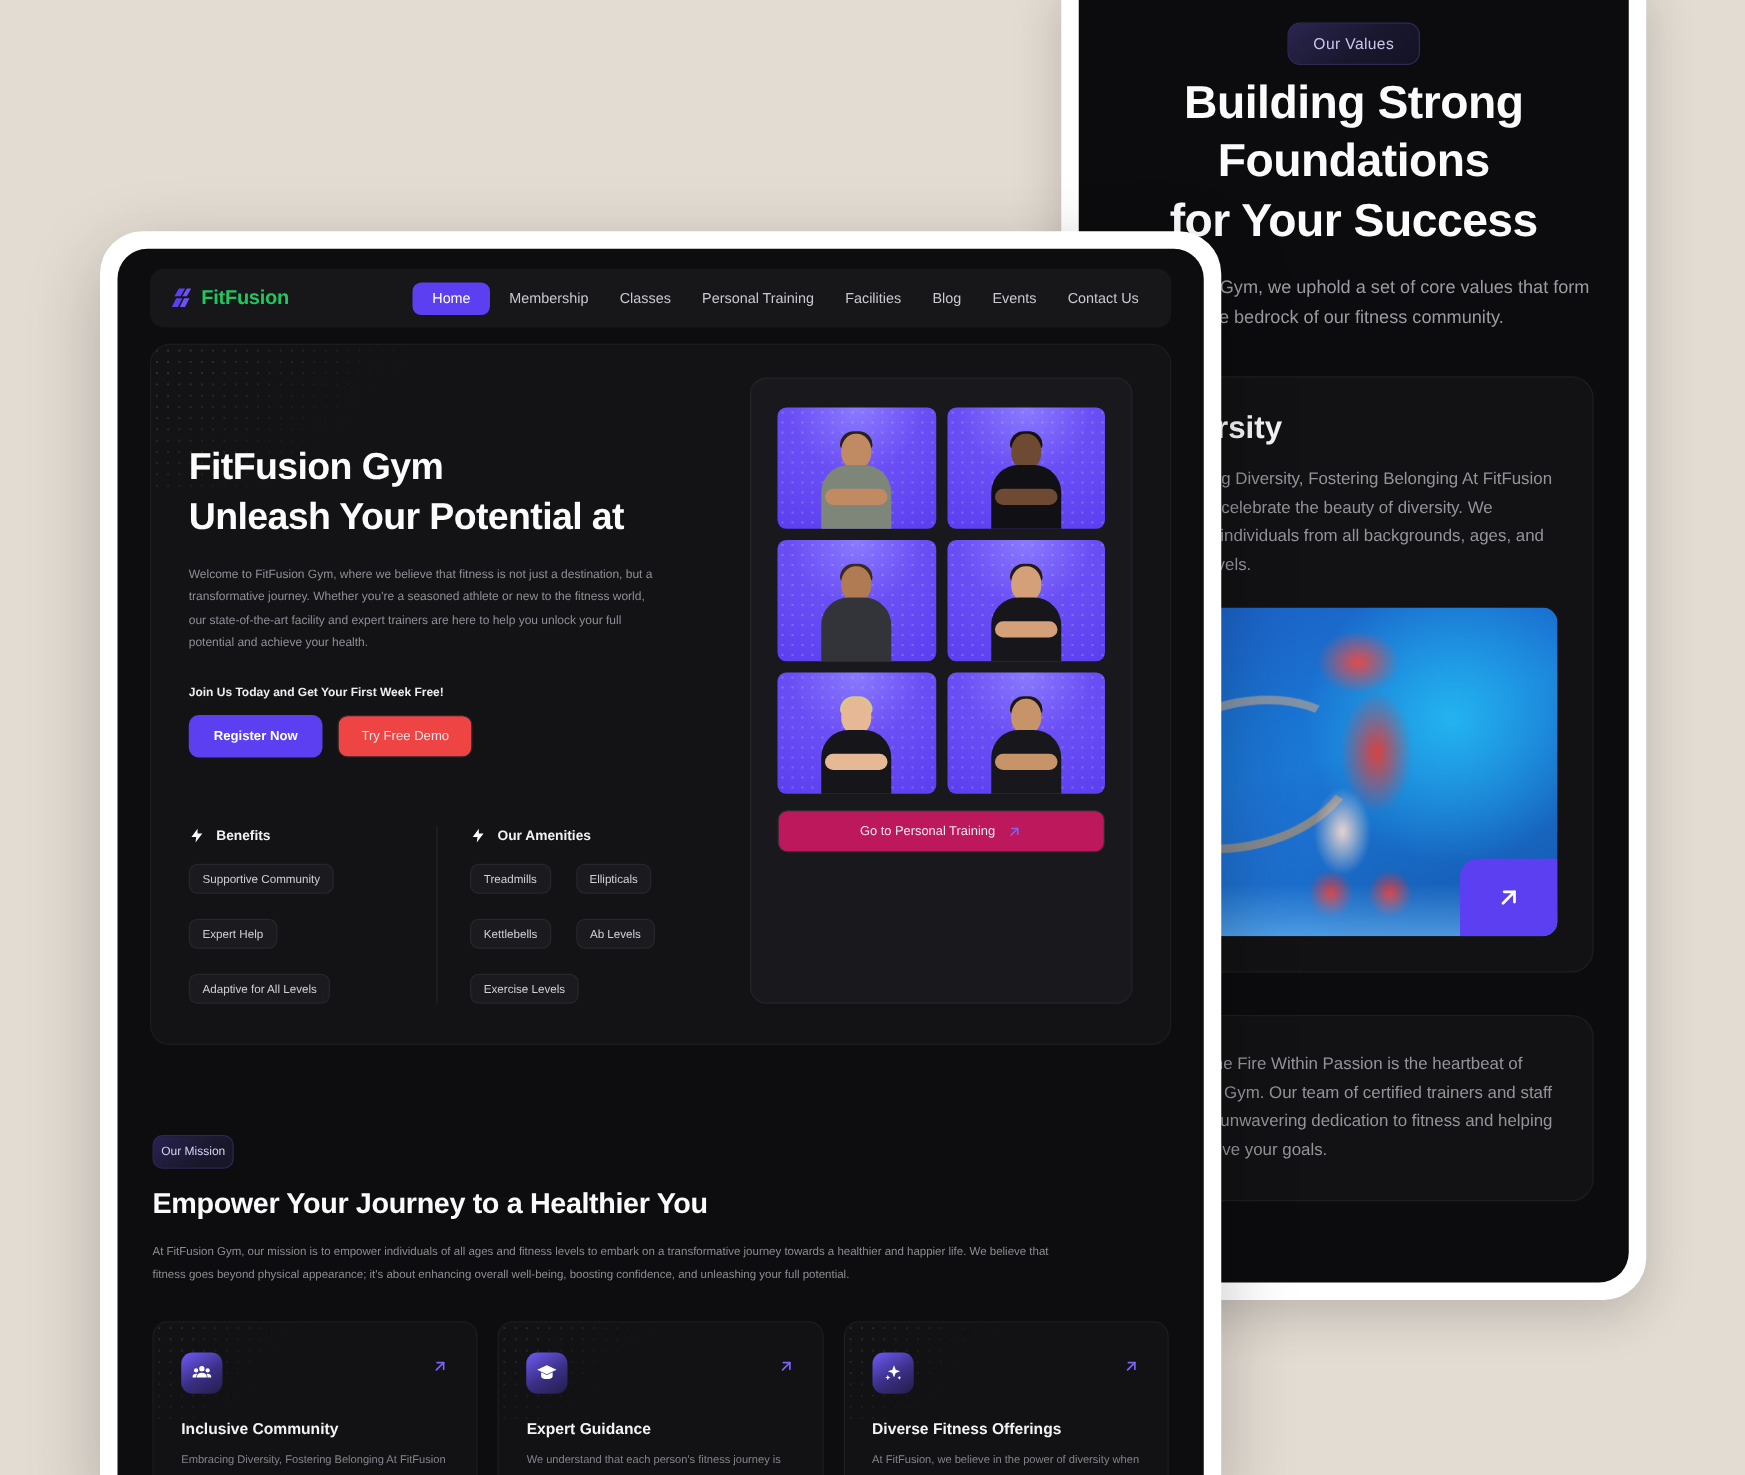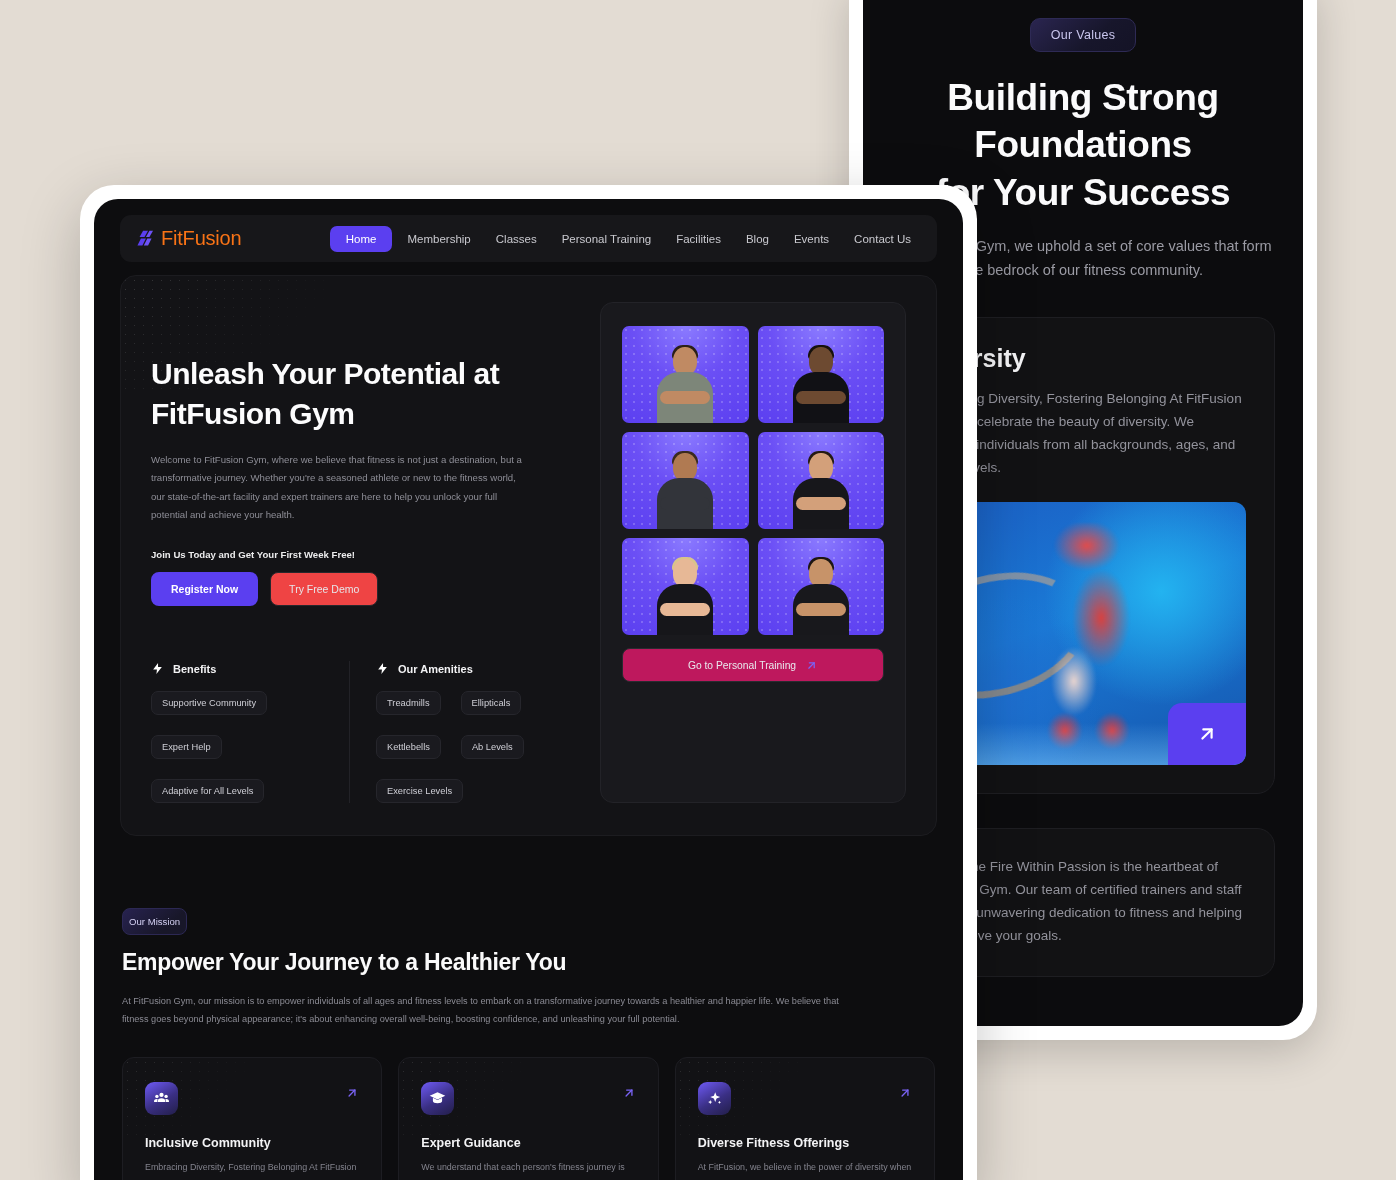--- a/index.html
+++ b/index.html
@@ -34,21 +34,21 @@
     display: inline-block;
     padding: 9px 20px;
     border-radius: 10px;
     background: linear-gradient(140deg,#2a2550 0%, #17162b 60%, #141326 100%);
     border: 1px solid #2e2a55;
     color: #c9c6ee;
     font-size: 12.5px;
     letter-spacing: .3px;
   }
   .rv-title {
-    margin-top: 22px;
+    margin-top: 6px;
     font-size: 37px;
     line-height: 1.28;
     font-weight: 700;
     color: #fbfbfc;
     letter-spacing: -0.4px;
   }
   .rv-sub {
     margin: 18px auto 0 auto;
     max-width: 400px;
     font-size: 14.5px;
@@ -130,21 +130,21 @@
   
   .nav {
     height: 47px;
     background: #17171a;
     border-radius: 11px;
     display: flex; align-items: center;
     padding: 0 16px;
   }
   .brand { display: flex; align-items: center; gap: 8px; }
   .brand-mark { width: 17px; height: 17px; position: relative; }
-  .brand-name { color: #f97316; font-size: 20px; font-weight: 400; letter-spacing: -0.2px; }
+  .brand-name { color: #22c55e; font-size: 16px; font-weight: 700; letter-spacing: -0.2px; }
   .nav-links { margin-left: auto; display: flex; align-items: center; gap: 5px; }
   .nav-links a {
     color: #c9c9cf; font-size: 11.5px; text-decoration: none;
     padding: 7px 10px; border-radius: 7px; white-space: nowrap;
   }
   .nav-links a.active { background: #5b3ff0; color: #fff; padding: 7px 16px; }
 
   
   .hero {
     margin-top: 13px;
@@ -343,22 +343,22 @@
             <a href="#">Events</a>
             <a href="#">Contact Us</a>
           </nav>
         </div>
 
         <section class="hero">
           <div class="dots-tl"></div>
 
           <div class="hero-left">
             <h1 class="hero-h1">
+              <div>FitFusion Gym</div>
               <div>Unleash Your Potential at</div>
-              <div>FitFusion Gym</div>
             </h1>
             <p class="hero-p">Welcome to FitFusion Gym, where we believe that fitness is not just a destination, but a transformative journey. Whether you're a seasoned athlete or new to the fitness world, our state-of-the-art facility and expert trainers are here to help you unlock your full potential and achieve your health.</p>
             <div class="hero-cta-label">Join Us Today and Get Your First Week Free!</div>
             <div class="hero-btns">
               <button class="btn-primary">Register Now</button>
               <button class="btn-ghost">Try Free Demo</button>
             </div>
 
             <div class="feature-cols">
               <div class="feature-col">

